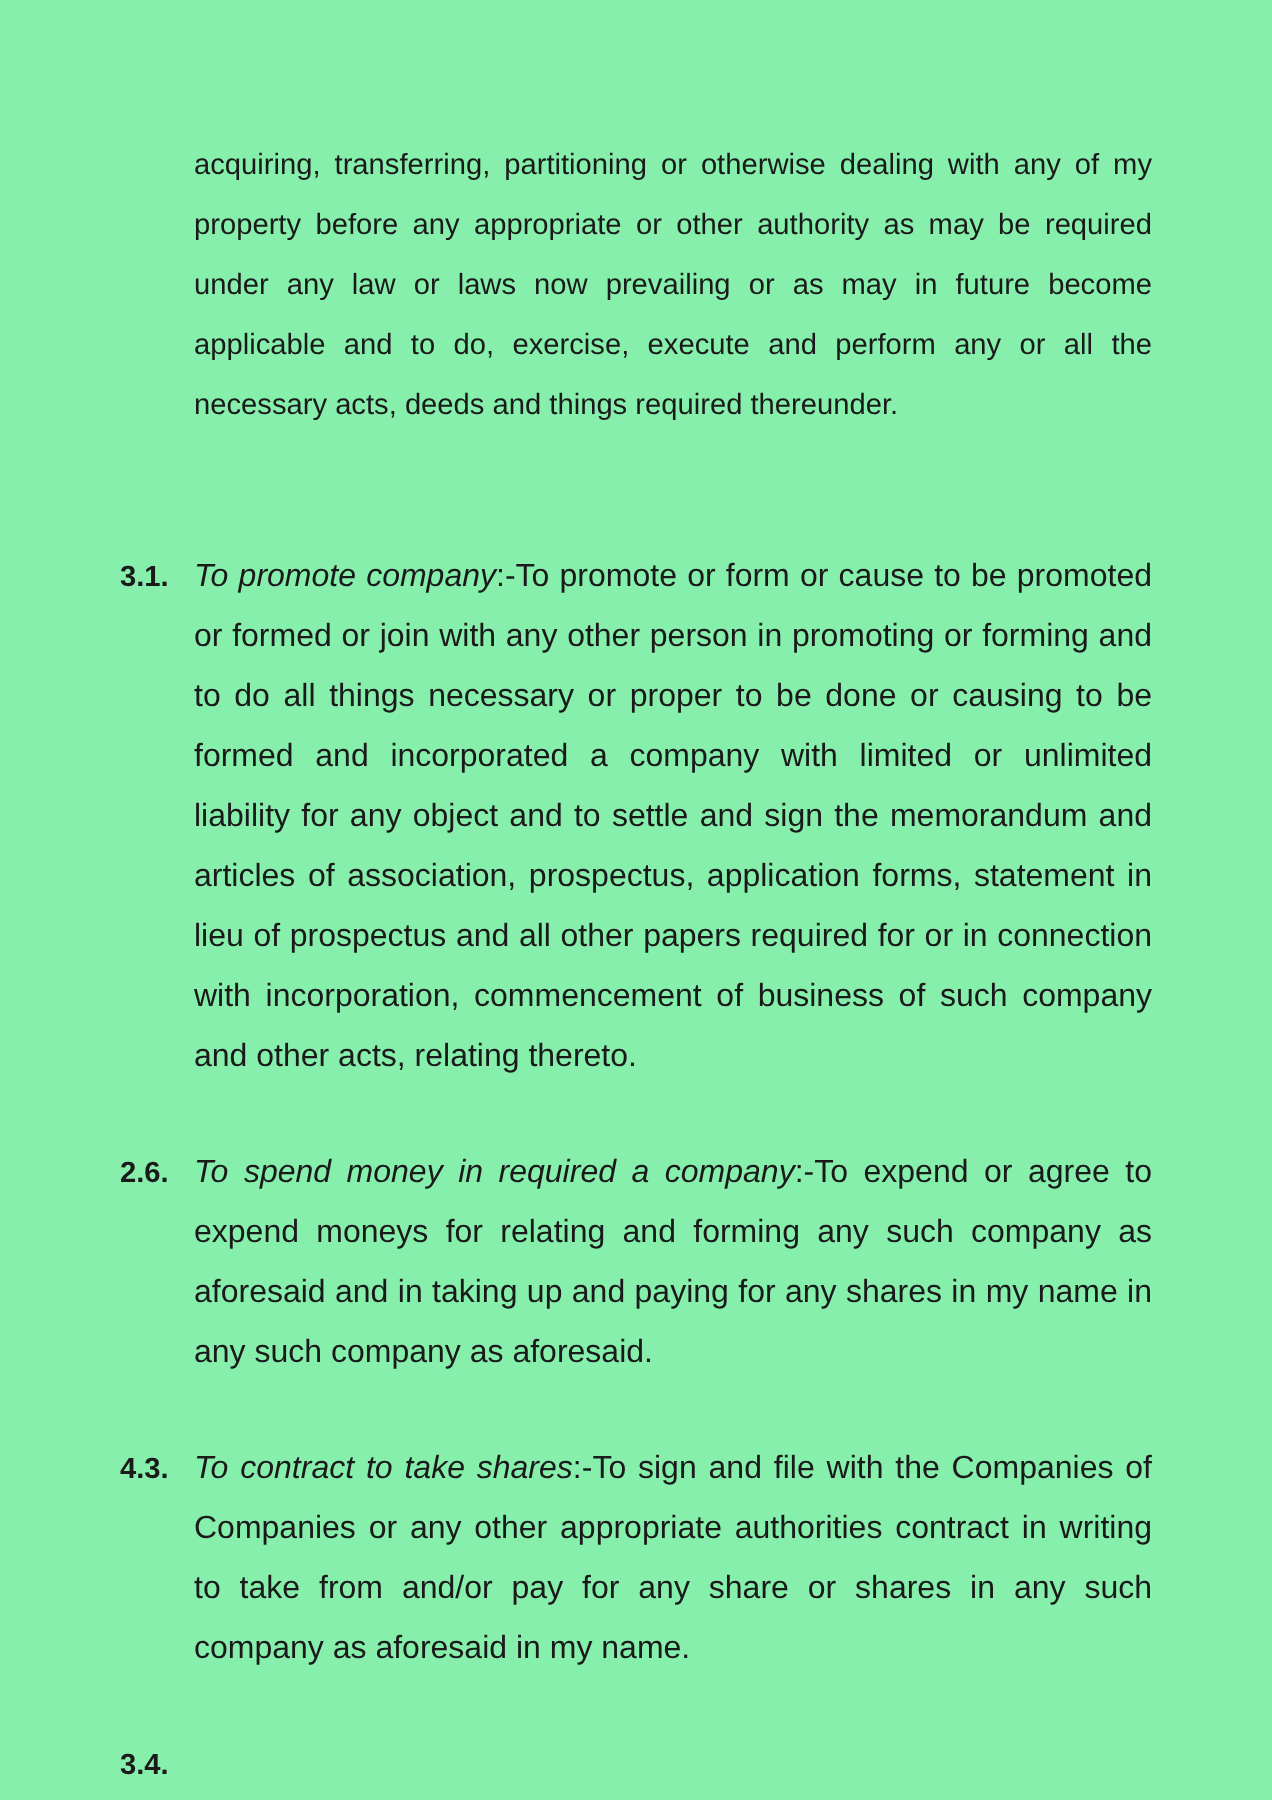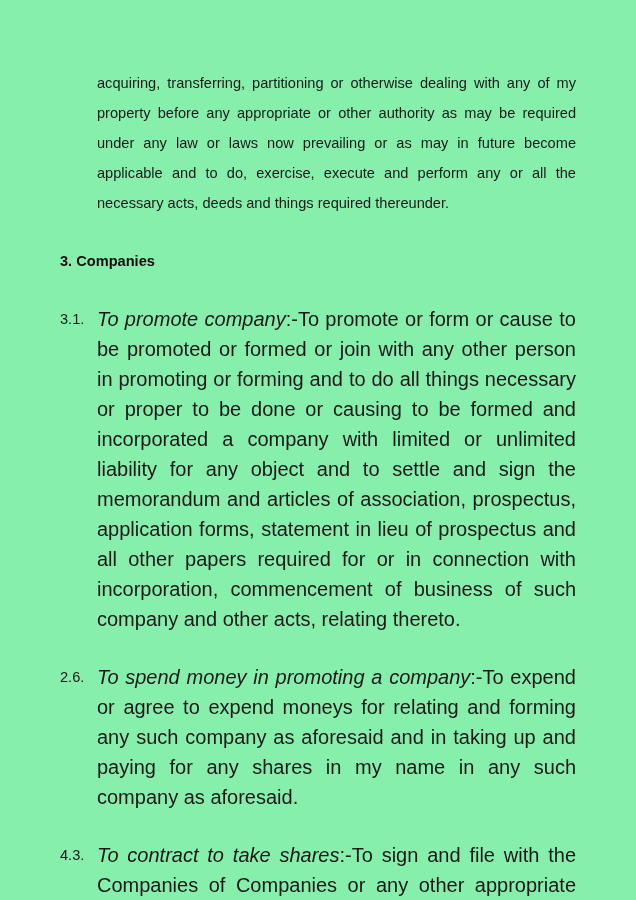--- a/index.html
+++ b/index.html
@@ -56,55 +56,55 @@
   }
   .clause:last-child { margin-bottom: 0; }
   .clause-num {
     position: absolute;
     left: 0;
     top: 0;
     font-size: 14.6px;
     line-height: 30px;
     color: #1a1a1a;
     white-space: nowrap;
+    font-weight: bold;
   }
   .clause-body {
-    font-size: 20px;
+    font-size: 16px;
     line-height: 30px;
     color: #1a1a1a;
     text-align: justify;
     text-justify: inter-word;
   }
   .lead-in {
     font-style: italic;
   }
   .sep { font-style: normal; }
 </style>
 </head>
 <body>
 
 <div class="page">
   <div class="content">
 
     <p class="para para-cont">acquiring, transferring, partitioning or otherwise dealing with any of my property before any appropriate or other authority as may be required under any law or laws now prevailing or as may in future become applicable and to do, exercise, execute and perform any or all the necessary acts, deeds and things required thereunder.</p>
 
     <div class="spacer-before-heading"></div>
 
-    <h2 class="heading">3. Companies</h2>
 
     <div class="spacer-after-heading"></div>
 
     <div class="clause">
       <span class="clause-num">3.1.</span>
       <div class="clause-body"><span class="lead-in">To promote company</span><span class="sep">:-</span><span>To promote or form or cause to be promoted or formed or join with any other person in promoting or forming and to do all things necessary or proper to be done or causing to be formed and incorporated a company with limited or unlimited liability for any object and to settle and sign the memorandum and articles of association, prospectus, application forms, statement in lieu of prospectus and all other papers required for or in connection with incorporation, commencement of business of such company and other acts, relating thereto.</span></div>
     </div>
 
     <div class="clause">
       <span class="clause-num">2.6.</span>
-      <div class="clause-body"><span class="lead-in">To spend money in promoting a company</span><span class="sep">:-</span><span>To expend or agree to expend moneys for relating and forming any such company as aforesaid and in taking up and paying for any shares in my name in any such company as aforesaid.</span></div>
+      <div class="clause-body"><span class="lead-in">To spend money in required a company</span><span class="sep">:-</span><span>To expend or agree to expend moneys for relating and forming any such company as aforesaid and in taking up and paying for any shares in my name in any such company as aforesaid.</span></div>
     </div>
 
     <div class="clause">
       <span class="clause-num">4.3.</span>
       <div class="clause-body"><span class="lead-in">To contract to take shares</span><span class="sep">:-</span><span>To sign and file with the Companies of Companies or any other appropriate authorities contract in writing to take from and/or pay for any share or shares in any such company as aforesaid in my name.</span></div>
     </div>
 
     <div class="clause">
       <span class="clause-num">3.4.</span>
       <div class="clause-body"></div>

